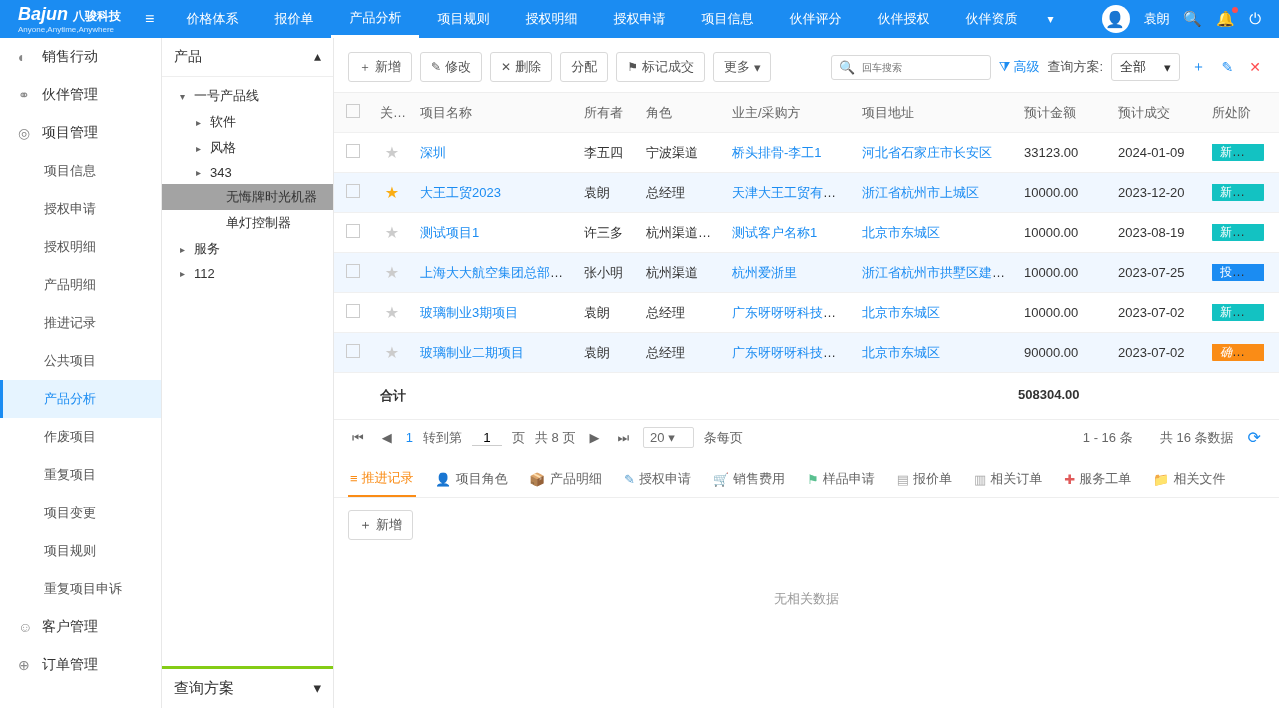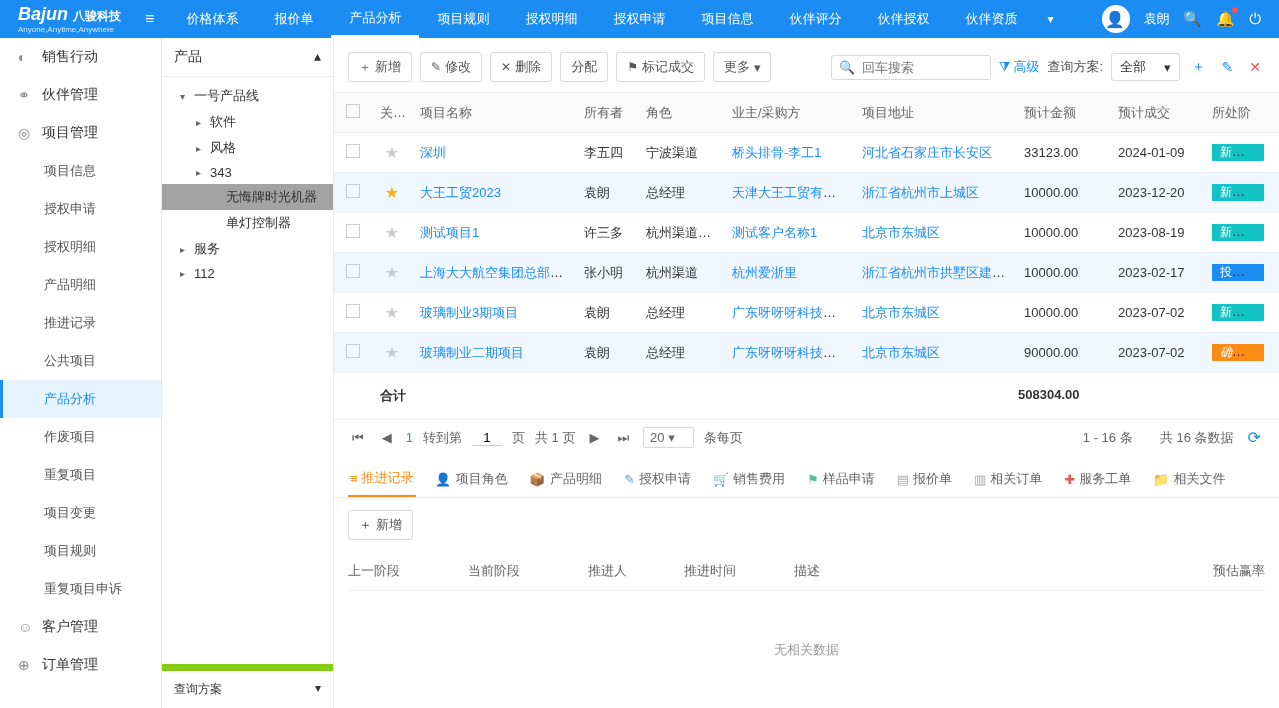--- a/index.html
+++ b/index.html
@@ -34,30 +34,30 @@
 
 
 .tree-panel { width: 172px; background: #fff; border-right: 1px solid #e8e8e8; display: flex; flex-direction: column; }
 .tree-head { padding: 10px 12px; display: flex; justify-content: space-between; font-size: 14px; border-bottom: 1px solid #eee; cursor: pointer; }
 .tree-body { flex: 1; overflow-y: auto; padding: 6px 0; font-size: 13px; }
 .tree-node { padding: 4px 8px 4px 18px; display: flex; align-items: center; gap: 4px; cursor: pointer; }
 .tree-node.l2 { padding-left: 34px; }
 .tree-node.l3 { padding-left: 50px; }
 .tree-node.selected { background: #a3a3a3; }
 .tree-caret { width: 10px; font-size: 10px; color: #666; }
-.tree-foot { padding: 10px 12px; display: flex; justify-content: space-between; border-top: 7px solid #84cc16; font-size: 12px; cursor: pointer; }
+.tree-foot { padding: 10px 12px; display: flex; justify-content: space-between; border-top: 3px solid #84cc16; font-size: 15px; cursor: pointer; }
 
 
 .content { flex: 1; background: #fff; display: flex; flex-direction: column; overflow: hidden; }
 .toolbar { display: flex; align-items: center; padding: 14px 14px 10px; gap: 8px; }
 .btn { border: 1px solid #d9d9d9; background: #fff; padding: 5px 10px; border-radius: 3px; cursor: pointer; display: inline-flex; align-items: center; gap: 4px; font-size: 13px; color: #555; }
 .btn-ico { font-size: 12px; }
 .toolbar-spacer { flex: 1; }
 .search-box { display: flex; align-items: center; border: 1px solid #d9d9d9; border-radius: 3px; padding: 4px 8px; width: 160px; gap: 6px; color: #999; }
-.search-input { border: none; outline: none; width: 100%; font-size: 13px; }
+.search-input { border: none; outline: none; width: 100%; font-size: 10px; }
 .adv { color: #1b8cf2; cursor: pointer; display: flex; align-items: center; gap: 3px; font-size: 13px; }
 .scheme-label { color: #555; }
 .scheme-select { border: 1px solid #d9d9d9; padding: 4px 8px; border-radius: 3px; display: flex; align-items: center; gap: 18px; cursor: pointer; }
 .tb-action { cursor: pointer; font-size: 14px; padding: 0 4px; }
 .plus { color: #1b8cf2; } .pencil { color: #1b8cf2; } .xmark { color: #ff4d4f; }
 
 
 .tbl { border-top: 1px solid #eee; flex-shrink: 0; }
 .tbl-row { display: flex; align-items: center; height: 40px; border-bottom: 1px solid #f0f0f0; }
 .tbl-row.hdr { background: #fafafa; color: #666; font-size: 13px; }
@@ -304,21 +304,21 @@
           </div>
           <div class="tbl-row even">
             <div class="cell c-chk"><span class="chk"></span></div>
             <div class="cell c-star"><span class="star">★</span></div>
             <div class="cell c-name"><span class="link">上海大大航空集团总部大楼...</span></div>
             <div class="cell c-owner">张小明</div>
             <div class="cell c-role">杭州渠道</div>
             <div class="cell c-buyer"><span class="link">杭州爱浙里</span></div>
             <div class="cell c-addr"><span class="link">浙江省杭州市拱墅区建国北...</span></div>
             <div class="cell c-amount">10000.00</div>
-            <div class="cell c-date">2023-02-17</div>
+            <div class="cell c-date">2023-07-25</div>
             <div class="cell c-stage"><span class="badge bg-blue">投标报备</span></div>
           </div>
           <div class="tbl-row">
             <div class="cell c-chk"><span class="chk"></span></div>
             <div class="cell c-star"><span class="star">★</span></div>
             <div class="cell c-name"><span class="link">玻璃制业3期项目</span></div>
             <div class="cell c-owner">袁朗</div>
             <div class="cell c-role">总经理</div>
             <div class="cell c-buyer"><span class="link">广东呀呀呀科技有限...</span></div>
             <div class="cell c-addr"><span class="link">北京市东城区</span></div>
@@ -345,21 +345,21 @@
       </div>
     </div>
 
     <div class="pager">
       <span class="pg-btn">⏮</span>
       <span class="pg-btn">◀</span>
       <span style="color:#1b8cf2">1</span>
       <span>转到第</span>
       <input class="pg-input" value="1" style="">
       <span>页</span>
-      <span>共 1 页</span>
+      <span>共 8 页</span>
       <span class="pg-btn">▶</span>
       <span class="pg-btn">⏭</span>
       <span class="pg-select"><span>20</span> ▾</span>
       <span>条每页</span>
       <div class="pager-spacer"></div>
       <span>1 - 16 条</span>&nbsp;&nbsp;
       <span>共 16 条数据</span>
       <span class="pg-btn" style="color:#1b8cf2;font-size:16px">⟳</span>
     </div>
 
@@ -404,24 +404,16 @@
           <span class="st-ico" style="color:#e0b050">📁</span>
           <span>相关文件</span>
         </div>
       </div>
 
     <div class="subpanel">
       <button class="btn">
           <span>＋</span>
           <span>新增</span>
         </button>
-      <div class="subtbl-hdr" style="margin-top:12px">
-        <div class="sc1">上一阶段</div>
-        <div class="sc2">当前阶段</div>
-        <div class="sc3">推进人</div>
-        <div class="sc4">推进时间</div>
-        <div class="sc5">描述</div>
-        <div class="sc6">预估赢率</div>
-      </div>
       <div class="nodata">无相关数据</div>
     </div>
   </div>
 </div>
 
 </body></html>

